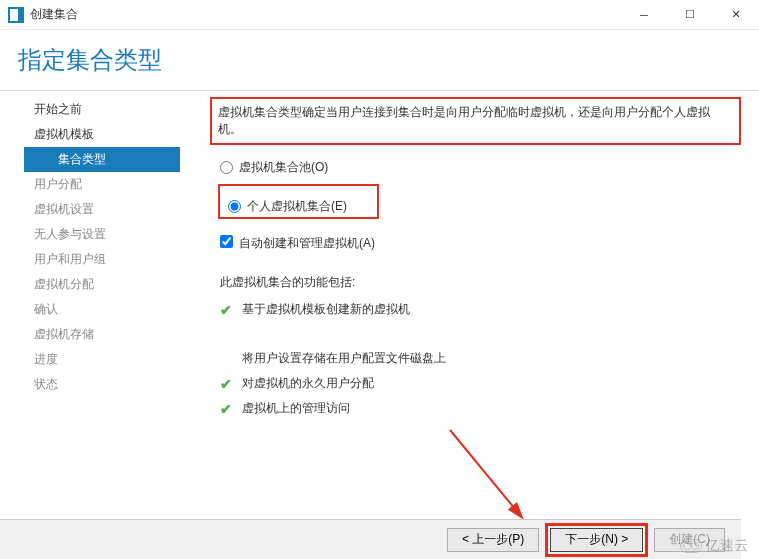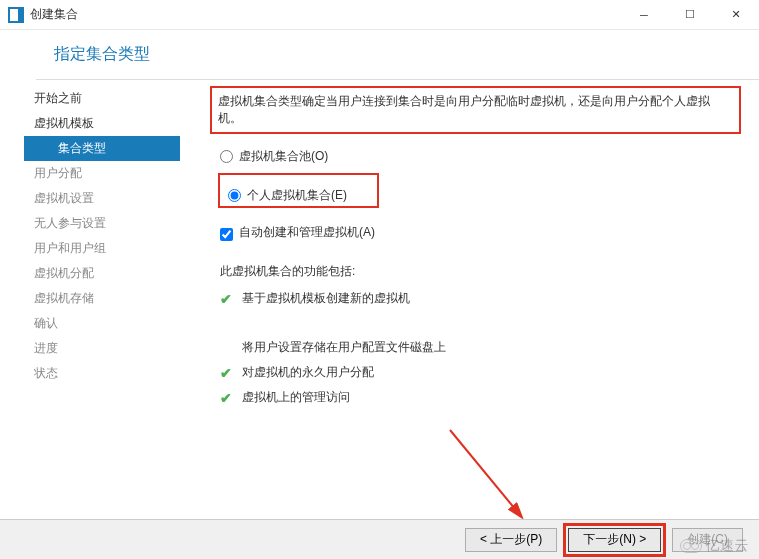--- a/index.html
+++ b/index.html
@@ -5,47 +5,47 @@
     * { margin: 0; padding: 0; box-sizing: border-box; font-family: "Microsoft YaHei", "Segoe UI", sans-serif; }
     body { width: 759px; height: 559px; background: #fff; position: relative; overflow: hidden; }
     
     .titlebar { height: 30px; display: flex; align-items: center; border-bottom: 1px solid #e8e8e8; padding-left: 8px; }
     .titlebar-icon { width: 16px; height: 16px; background: #1a7bb9; margin-right: 6px; position: relative; }
     .titlebar-icon::after { content: ""; position: absolute; left: 2px; top: 2px; width: 8px; height: 12px; background: #fff; }
     .titlebar-text { font-size: 12px; color: #333; }
     .window-controls { margin-left: auto; display: flex; }
     .win-btn { width: 46px; height: 30px; display: flex; align-items: center; justify-content: center; font-size: 11px; color: #333; cursor: pointer; font-family: "Segoe MDL2 Assets", sans-serif; }
     
-    .header-title { padding: 14px 18px 14px 18px; color: #1a7bb9; font-size: 16px; font-weight: 400; border-bottom: 1px solid #ddd; margin-left: 36px; }
+    .header-title { padding: 14px 18px 14px 18px; color: #1a7bb9; font-size: 24px; font-weight: 400; border-bottom: 1px solid #ddd; }
     
     .content-area { display: flex; height: 440px; }
     
     .sidebar { width: 180px; padding-top: 6px; }
     .sidebar-item { padding: 4px 16px 4px 34px; font-size: 12px; color: #888; cursor: default; }
     .sidebar-item.active { background: #1a7bb9; color: #fff; margin-left: 24px; }
     .sidebar-item.done { color: #333; }
     
     .main-panel { flex: 1; padding: 6px 18px 0 30px; font-size: 12px; color: #333; }
     .info-box { border: 2px solid #e03020; padding: 5px 6px; margin-bottom: 10px; font-size: 12px; }
     
     .radio-row { display: flex; align-items: center; padding: 4px 0 4px 10px; }
     .radio-row input { margin-right: 6px; }
     .radio-highlight { border: 2px solid #e03020; padding: 12px 30px 2px 8px; display: inline-flex; align-items: center; }
     
-    .check-row { display: flex; align-items: flex-end; padding: 12px 0 4px 10px; }
+    .check-row { display: flex; align-items: flex-start; padding: 12px 0 4px 10px; }
     .check-row input { margin-right: 6px; }
     
     .section-label { padding: 18px 0 6px 10px; }
     .feature-row { display: flex; align-items: center; padding: 4px 0 4px 10px; }
     .check-icon { color: #4caf50; font-weight: bold; margin-right: 8px; width: 14px; font-size: 14px; }
     .check-icon.empty { color: transparent; }
     
     .arrow-svg { position: absolute; left: 440px; top: 420px; pointer-events: none; }
     
-    .footer { position: absolute; bottom: 0; left: 0; right: 0; height: 40px; border-top: 1px solid #ccc; display: flex; align-items: center; justify-content: flex-end; padding-right: 16px; gap: 6px; background: #f0f0f0; }
+    .footer { position: absolute; bottom: 0; left: 0; right: 18px; height: 40px; border-top: 1px solid #ccc; display: flex; align-items: center; justify-content: flex-end; padding-right: 16px; gap: 6px; background: #f0f0f0; }
     .btn { height: 24px; padding: 0 14px; font-size: 12px; background: #e9e9e9; border: 1px solid #adadad; cursor: pointer; display: inline-flex; align-items: center; }
     .btn.disabled { color: #999; cursor: default; }
     .btn-highlight { border: 3px solid #e03020; padding: 2px; }
     .btn-highlight .btn { border: 1px solid #444; }
 
     .watermark { position: absolute; right: 10px; bottom: 4px; opacity: 0.5; font-size: 14px; color: #666; display: flex; align-items: center; gap: 4px; letter-spacing: 0.5px; }
     .wm-circ { width: 22px; height: 14px; border: 1.5px solid #999; border-radius: 8px; position: relative; }
     .wm-circ::before, .wm-circ::after { content:""; position:absolute; width:6px; height:6px; border:1.5px solid #999; border-radius:50%; top:2px; }
     .wm-circ::before { left:2px; } .wm-circ::after { right:2px; }
   </style>
@@ -67,22 +67,22 @@
 <div class="content-area">
   <div class="sidebar">
     <div class="sidebar-item done">开始之前</div>
     <div class="sidebar-item done">虚拟机模板</div>
     <div class="sidebar-item active">集合类型</div>
     <div class="sidebar-item">用户分配</div>
     <div class="sidebar-item">虚拟机设置</div>
     <div class="sidebar-item">无人参与设置</div>
     <div class="sidebar-item">用户和用户组</div>
     <div class="sidebar-item">虚拟机分配</div>
+    <div class="sidebar-item">确认</div>
     <div class="sidebar-item">虚拟机存储</div>
-    <div class="sidebar-item">确认</div>
     <div class="sidebar-item">进度</div>
     <div class="sidebar-item">状态</div>
   </div>
 
   <div class="main-panel">
     <div class="info-box">虚拟机集合类型确定当用户连接到集合时是向用户分配临时虚拟机，还是向用户分配个人虚拟机。</div>
 
     <div class="radio-row">
       <input type="radio" name="ctype" style="">
       <span>虚拟机集合池(O)</span>

